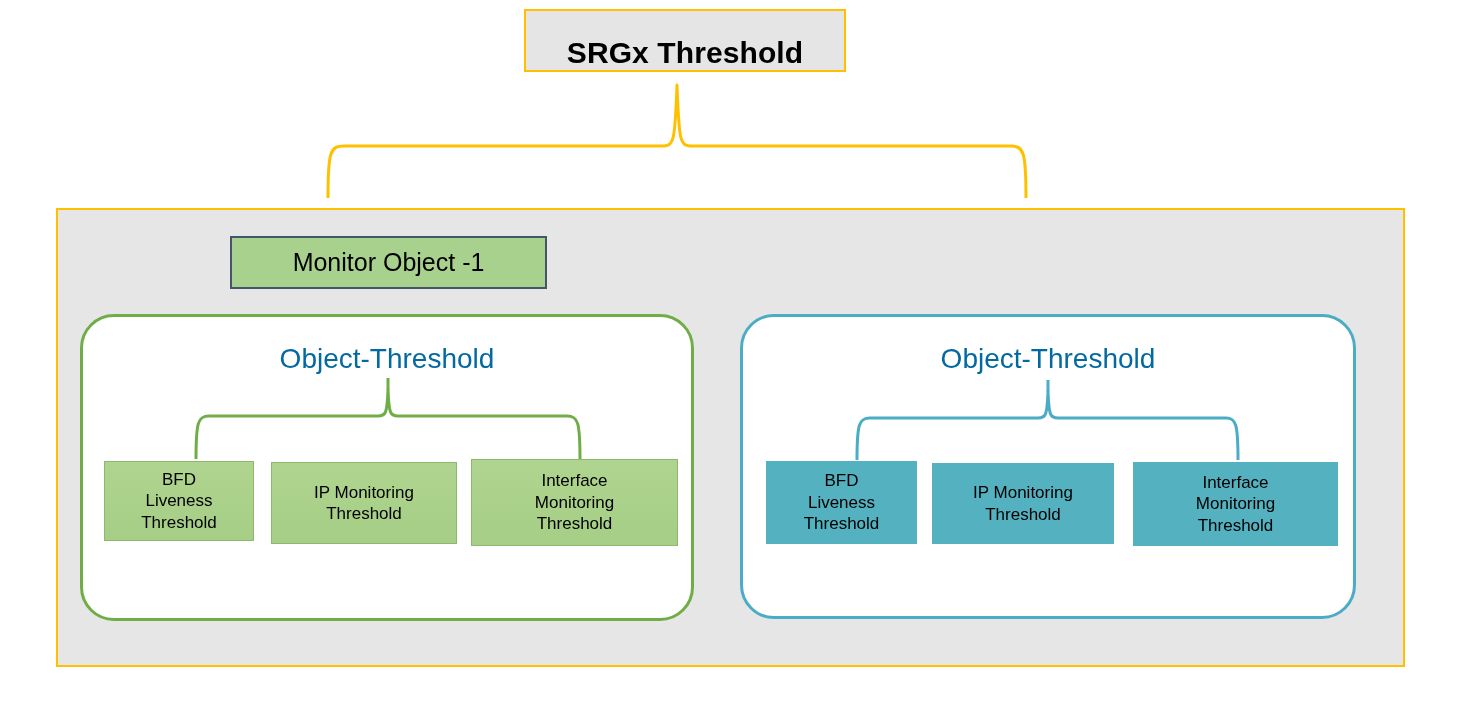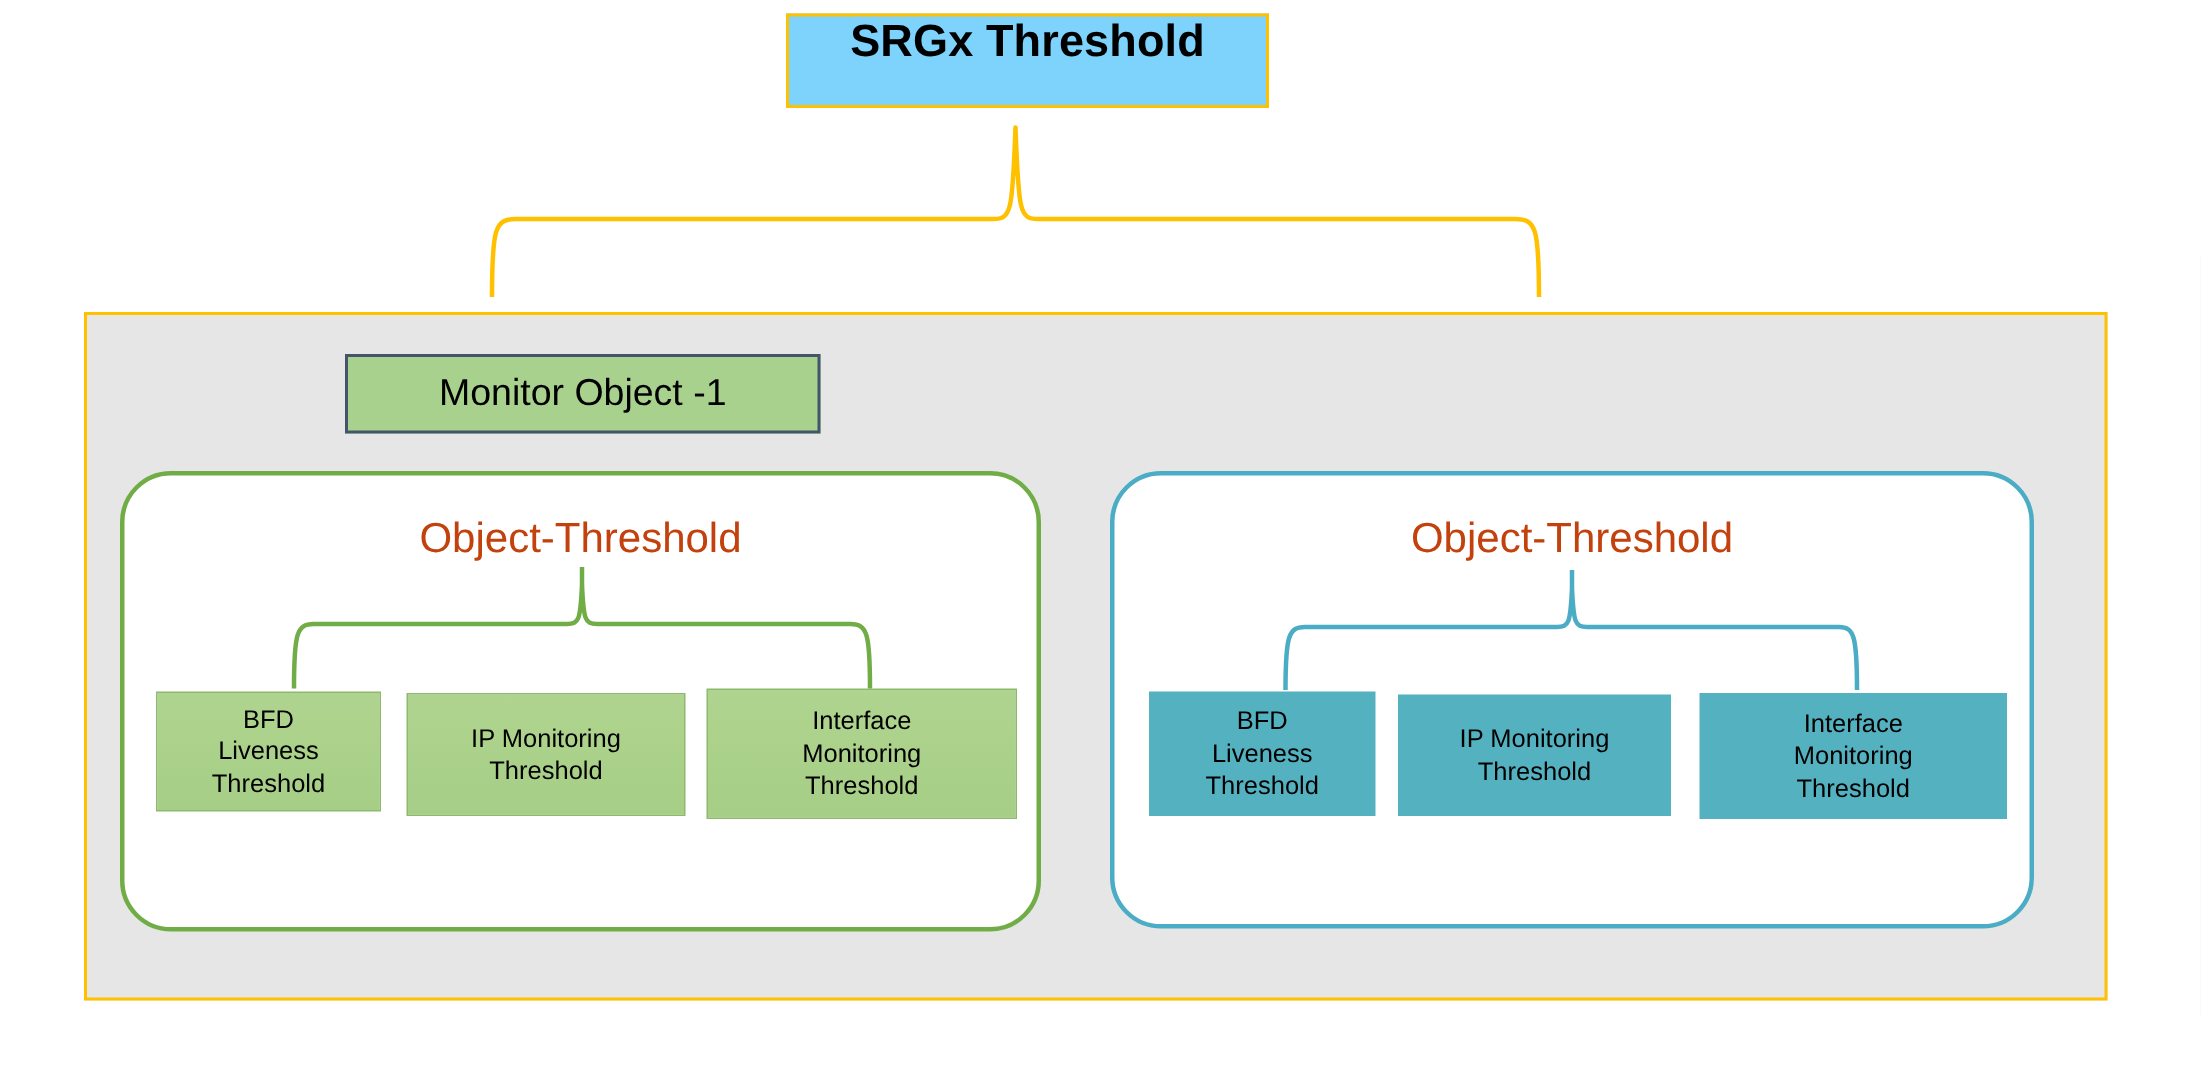--- a/index.html
+++ b/index.html
@@ -33,24 +33,24 @@
   }
 
   
   .root-box {
     position: absolute;
     left: 524px;
     top: 9px;
     width: 322px;
     height: 63px;
     box-sizing: border-box;
-    background: #7dd3fc;
+    background: #e5e5e5;
     border: 2px solid #FFC000;
     display: flex;
-    align-items: flex-start;
+    align-items: flex-end;
     justify-content: center;
   }
   .root-box-label {
     font-size: 30px;
     font-weight: bold;
     color: #000000;
     letter-spacing: 0.1px;
     white-space: nowrap;
   }
 
@@ -117,21 +117,21 @@
     height: 305px;
     border: 3px solid #4BACC6;
   }
   .object-title {
     position: absolute;
     top: 26px;
     left: 0;
     width: 100%;
     text-align: center;
     font-size: 28px;
-    color: #c2410c;
+    color: #0369a1;
     white-space: nowrap;
   }
 
   
   .leaf-box {
     position: absolute;
     box-sizing: border-box;
     display: flex;
     align-items: center;
     justify-content: center;

